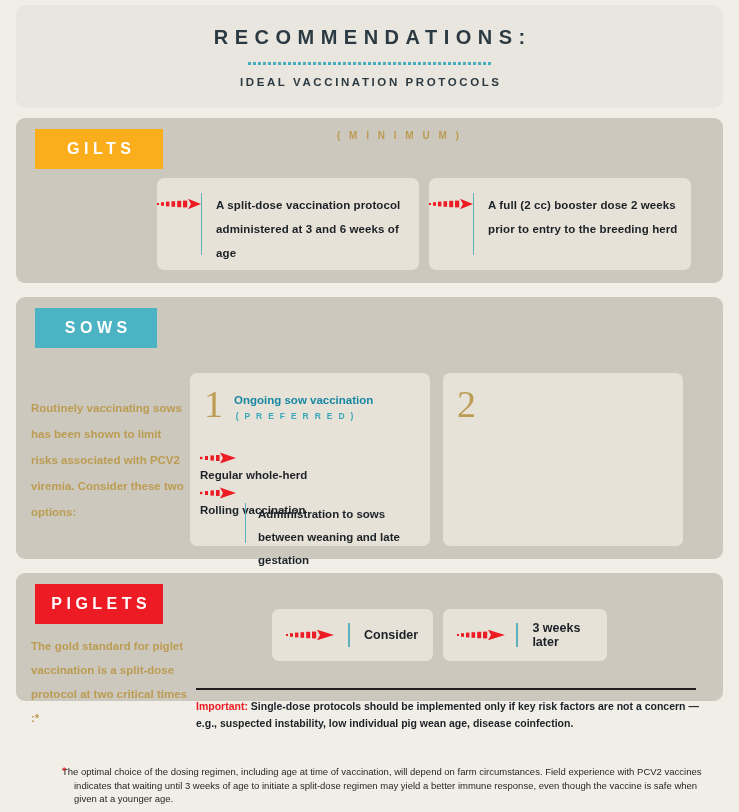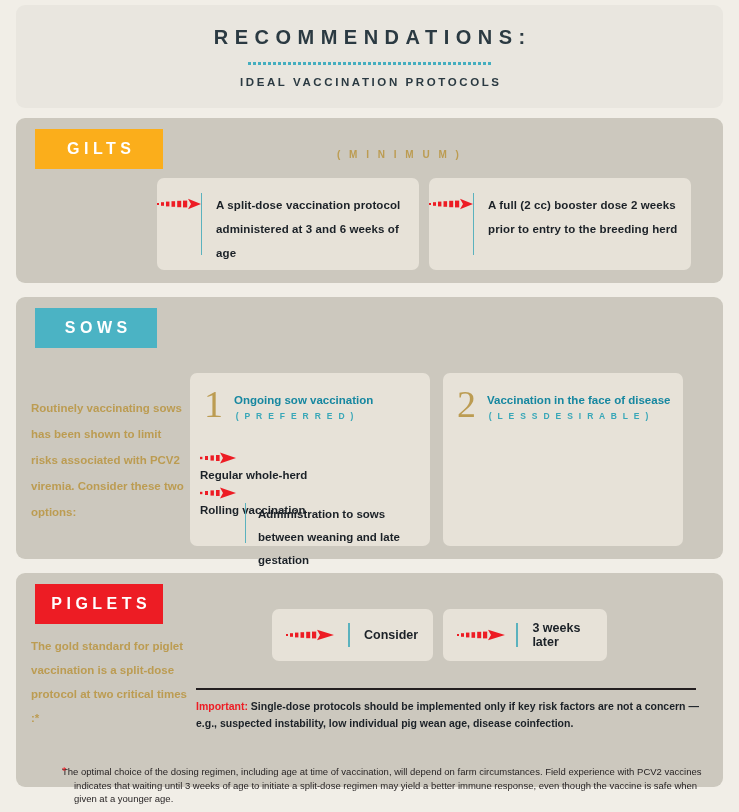--- a/index.html
+++ b/index.html
@@ -34,34 +34,34 @@
     color: #2B3A42; text-indent: 2.6px;
   }
 
   
   .panel {
     position: absolute; left: 16px; width: 707px;
     background: #CCC8BE; border-radius: 9px;
   }
   #panel-gilts   { top: 118px; height: 165px; }
   #panel-sows    { top: 297px; height: 262px; }
-  #panel-piglets { top: 573px; height: 214px; }
+  #panel-piglets { top: 573px; height: 128px; }
 
   .badge {
     position: absolute; left: 19px; top: 11px;
     display: flex; align-items: center; justify-content: center;
     color: #FFFFFF; font-weight: bold;
     font-size: 16px; letter-spacing: 4.5px; text-indent: 4.5px;
   }
   .badge-gilts   { width: 128px; height: 40px; background: #FBAE1B; }
   .badge-sows    { width: 122px; height: 40px; background: #4BB3C4; }
   .badge-piglets { width: 128px; height: 40px; background: #ED1C24; }
 
   .minimum-label {
-    position: absolute; left: 334px; top: 149px;
+    position: absolute; left: 334px; top: 130px;
     font-size: 10px; font-weight: bold; letter-spacing: 3px;
     color: #BC9C52; text-indent: 3px;
   }
 
   
   .card { position: absolute; background: #E7E2D8; border-radius: 7px; }
   .arrow {
     flex: 0 0 auto; position: relative; margin-top: 5px;
   }
   .arrow svg { display: block; }
@@ -248,24 +248,20 @@
 
     <div class="subnote" style="left:55px; top:130px; width:180px; height:40px;">
       <div class="vrule2"></div>
       <div class="subnote-text">Administration to sows between weaning and late gestation</div>
     </div>
   </div>
 
   <div class="card" id="sow-card-2">
     <div class="opt-head">
       <div class="opt-num">2</div>
-      <div>
-        <div class="opt-title">Vaccination in the face of disease</div>
-        <div class="opt-sub">( L E S S   D E S I R A B L E )</div>
-      </div>
     </div>
 
   </div>
 
   <div class="panel" id="panel-piglets">
     <div class="badge badge-piglets">PIGLETS</div>
   </div>
   <div class="piglets-intro">The gold standard for piglet vaccination is a split-dose protocol at two critical times :*</div>
 
   <div class="card" id="pig-card-1">

